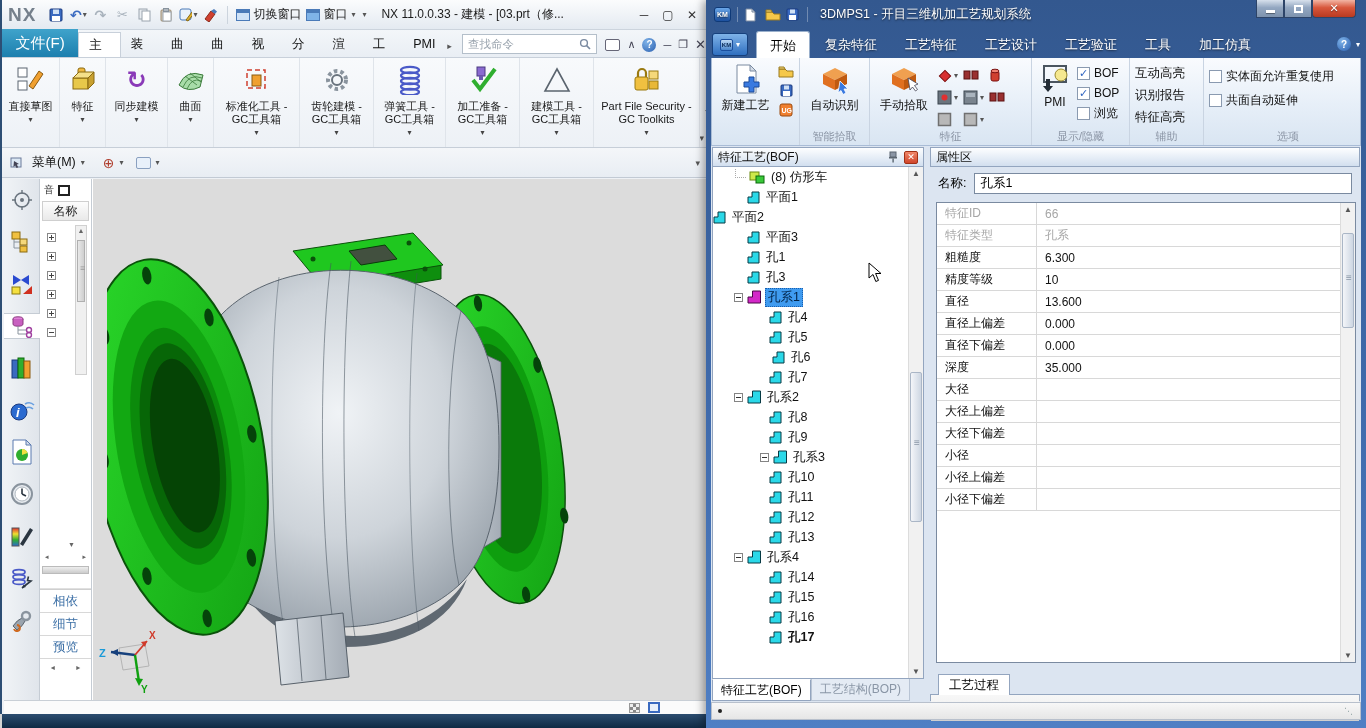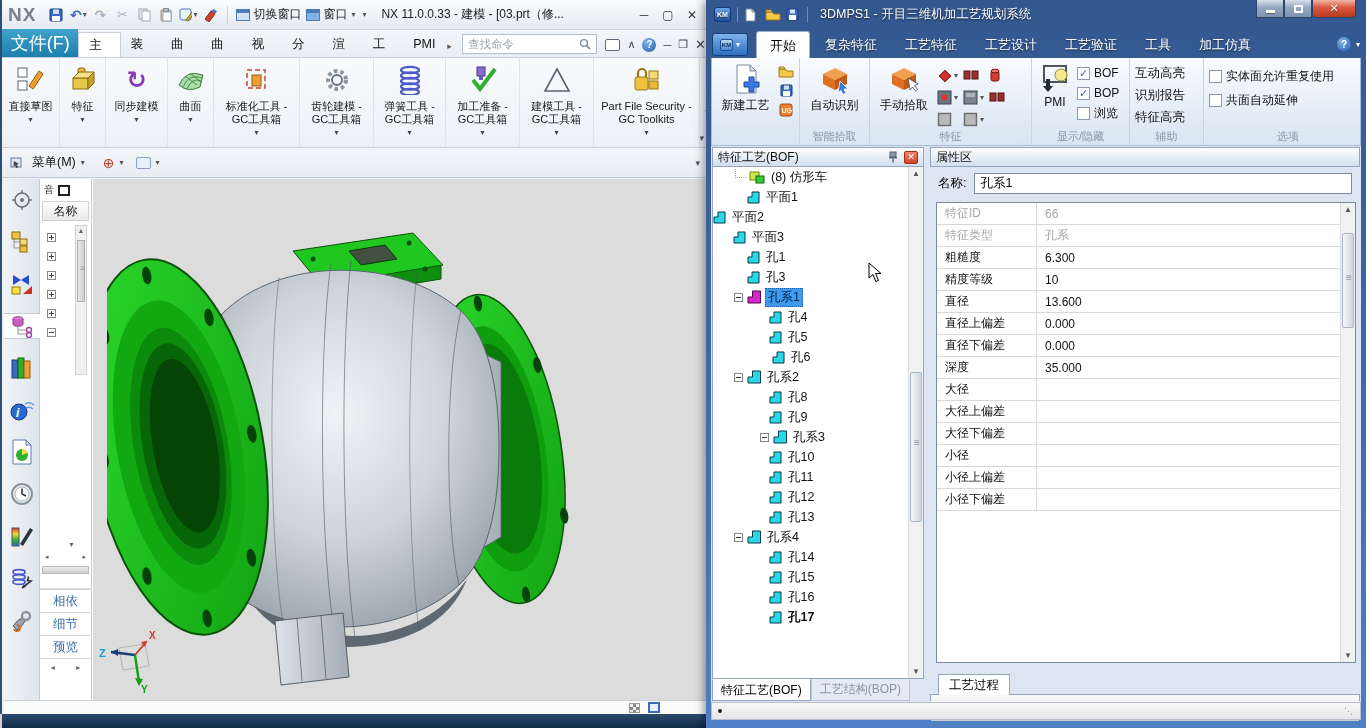--- a/index.html
+++ b/index.html
@@ -15,21 +15,21 @@
   .caret { font-size:8px; color:#555; margin-left:1px; }
   .vsep { width:1px; height:18px; background:#ccd4dd; margin:0 3px; }
   .qlabel { font-size:12px; color:#222; display:flex; align-items:center; gap:3px; }
   .winicon { width:14px; height:12px; border:1px solid #4a7ab8; background:#cfe2f7; position:relative; }
   .winicon::before { content:""; position:absolute; left:0; right:0; top:0; height:3px; background:#4a7ab8; }
   .nx-title { font-size:12px; color:#1a1a1a; margin-left:10px; white-space:nowrap; overflow:hidden; }
   .wbtns { margin-left:auto; display:flex; gap:8px; }
   .wbtn { width:16px; height:14px; display:flex; align-items:center; justify-content:center; font-size:12px; color:#333; }
 
   .nx-tabrow { height:28px; background:linear-gradient(#f3f6f9,#e9eef4); border-bottom:1px solid #c8d0da; display:flex; align-items:flex-end; }
-  .file-tab { width:84px; height:28px; background:linear-gradient(#3fa3cb,#1d7fae); color:#fff; display:flex; align-items:center; justify-content:center; font-size:18px; }
+  .file-tab { width:84px; height:28px; background:linear-gradient(#3fa3cb,#1d7fae); color:#fff; display:flex; align-items:center; justify-content:center; font-size:15px; }
   .nx-tab { padding:0 10px; height:25px; line-height:25px; font-size:12.5px; color:#111; }
   .nx-tab.active { background:#fff; border:1px solid #c8d0da; border-bottom:none; }
   .tab-overflow { font-size:9px; color:#555; padding:0 4px 6px 2px; }
   .nx-search { margin-left:6px; margin-bottom:3px; width:148px; height:20px; background:#fff; border:1px solid #b4bfca; display:flex; align-items:center; padding:0 5px; color:#9aa4ae; font-size:11.5px; }
   .nx-search .mag { margin-left:auto; }
   .mditools { display:flex; align-items:center; gap:7px; margin-left:8px; margin-bottom:5px; }
   .mglyph { font-size:11px; color:#445; }
   .helpdot { width:14px; height:14px; border-radius:50%; background:radial-gradient(circle at 35% 30%,#7fb3e8,#2a5fb0); color:#fff; font-size:10px; font-weight:bold; display:flex; align-items:center; justify-content:center; }
 
   .nx-ribbon { height:90px; background:linear-gradient(#f8fafc,#edf1f6); border-bottom:1px solid #c6ced8; display:flex; position:relative; overflow:hidden; }
@@ -877,21 +877,21 @@
               <span class="tlabel">平面1</span>
             </div>
             <div class="trow" style="">
               <span class="ti">
                 <svg width="13" height="13">
                   <path d="M1,6 h4 V1 h7 v11 H1 Z" fill="#2ad8e8" stroke="#063a44"></path>
                 </svg>
               </span>
               <span class="tlabel">平面2</span>
             </div>
-            <div class="trow" style="padding-left: 20px;">
+            <div class="trow" style="padding-left: 34px;">
               <span class="ti">
                 <svg width="13" height="13">
                   <path d="M1,6 h4 V1 h7 v11 H1 Z" fill="#2ad8e8" stroke="#063a44"></path>
                 </svg>
               </span>
               <span class="tlabel">平面3</span>
             </div>
             <div class="trow" style="padding-left: 34px;">
               <span class="ti">
                 <svg width="13" height="13">
@@ -933,20 +933,28 @@
               </span>
               <span class="tlabel">孔5</span>
             </div>
             <div class="trow" style="padding-left: 59px;">
               <span class="ti">
                 <svg width="13" height="13">
                   <path d="M1,6 h4 V1 h7 v11 H1 Z" fill="#2ad8e8" stroke="#063a44"></path>
                 </svg>
               </span>
               <span class="tlabel">孔6</span>
+            </div>
+            <div class="trow" style="padding-left: 56px;">
+              <span class="ti">
+                <svg width="13" height="13">
+                  <path d="M1,6 h4 V1 h7 v11 H1 Z" fill="#2ad8e8" stroke="#063a44"></path>
+                </svg>
+              </span>
+              <span class="tlabel">孔7</span>
             </div>
             <div class="trow" style="padding-left: 21px;">
               <span class="expbox"></span>
               <span class="ti">
                 <svg width="14" height="14">
                   <path d="M1,7 h4.5 V1 h8 v12 H1 Z" fill="#2ad8e8" stroke="#063a44"></path>
                 </svg>
               </span>
               <span class="tlabel">孔系2</span>
             </div>

